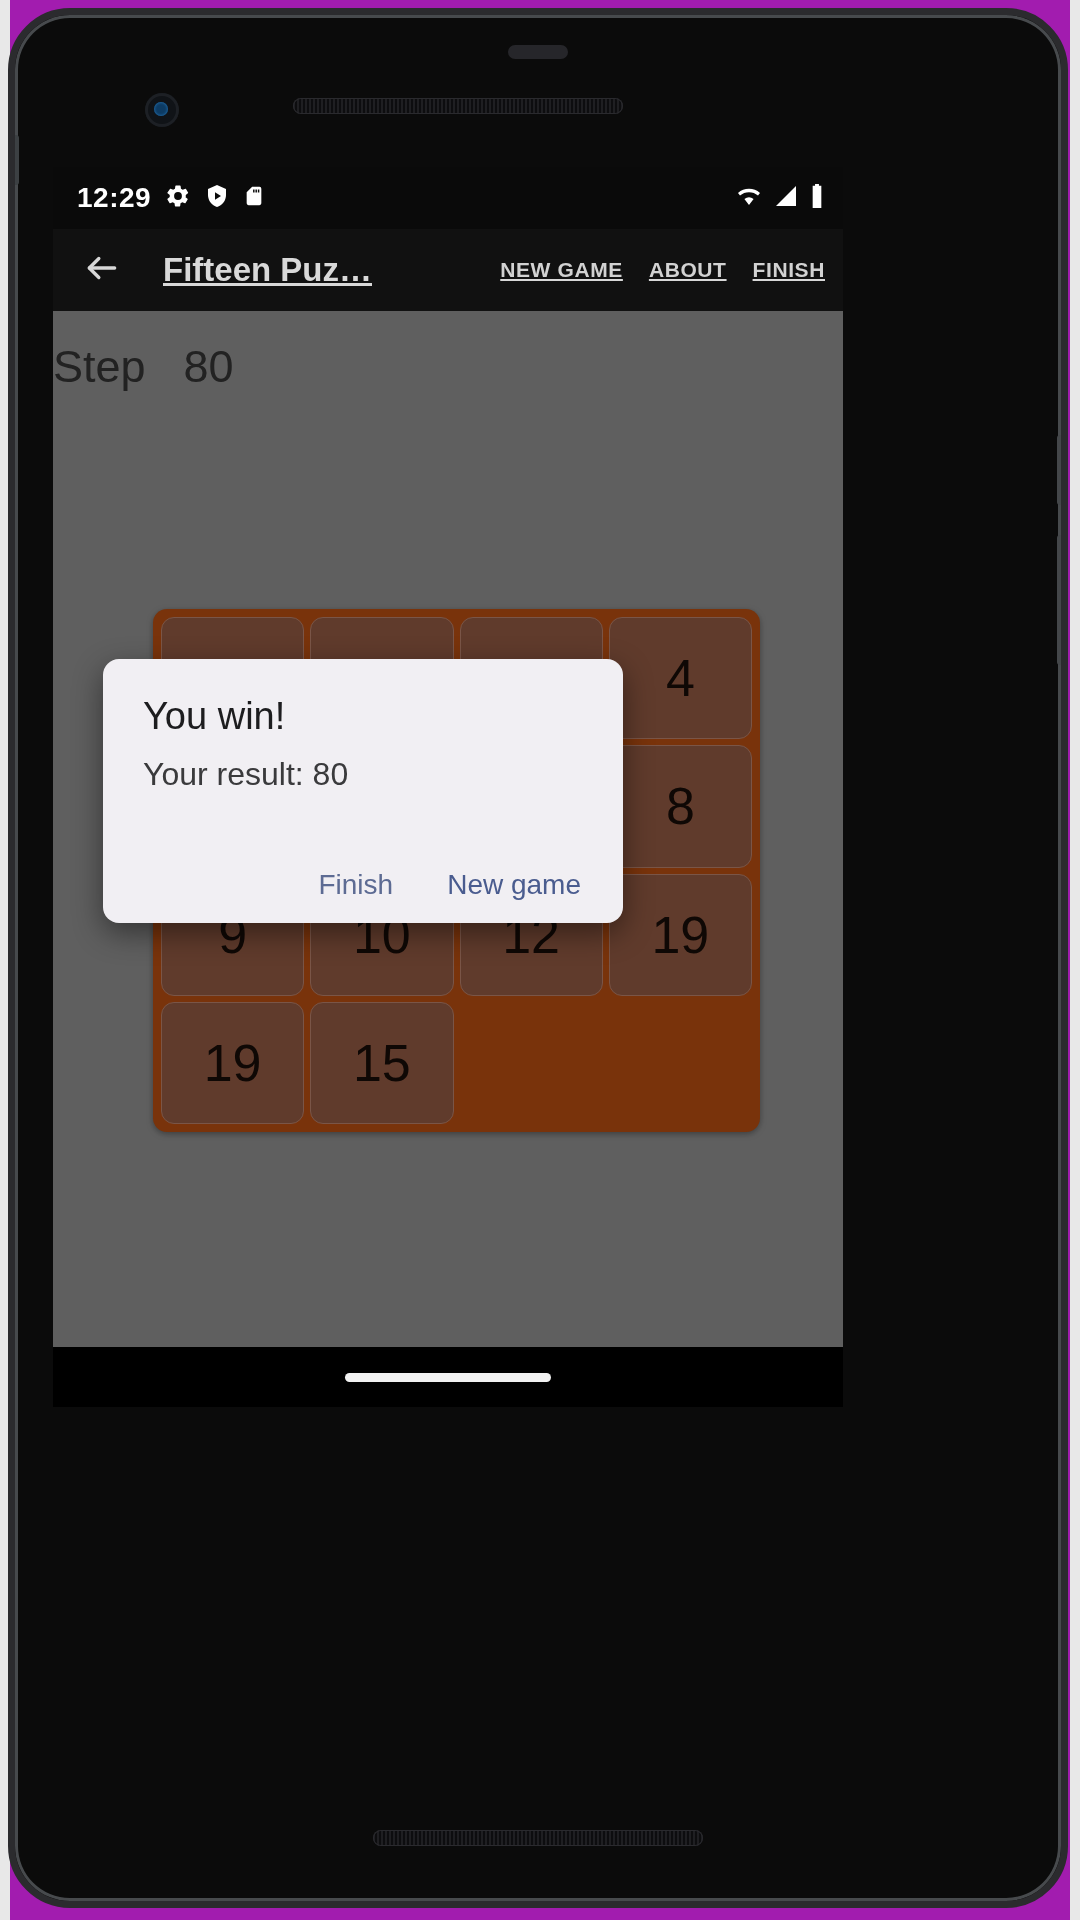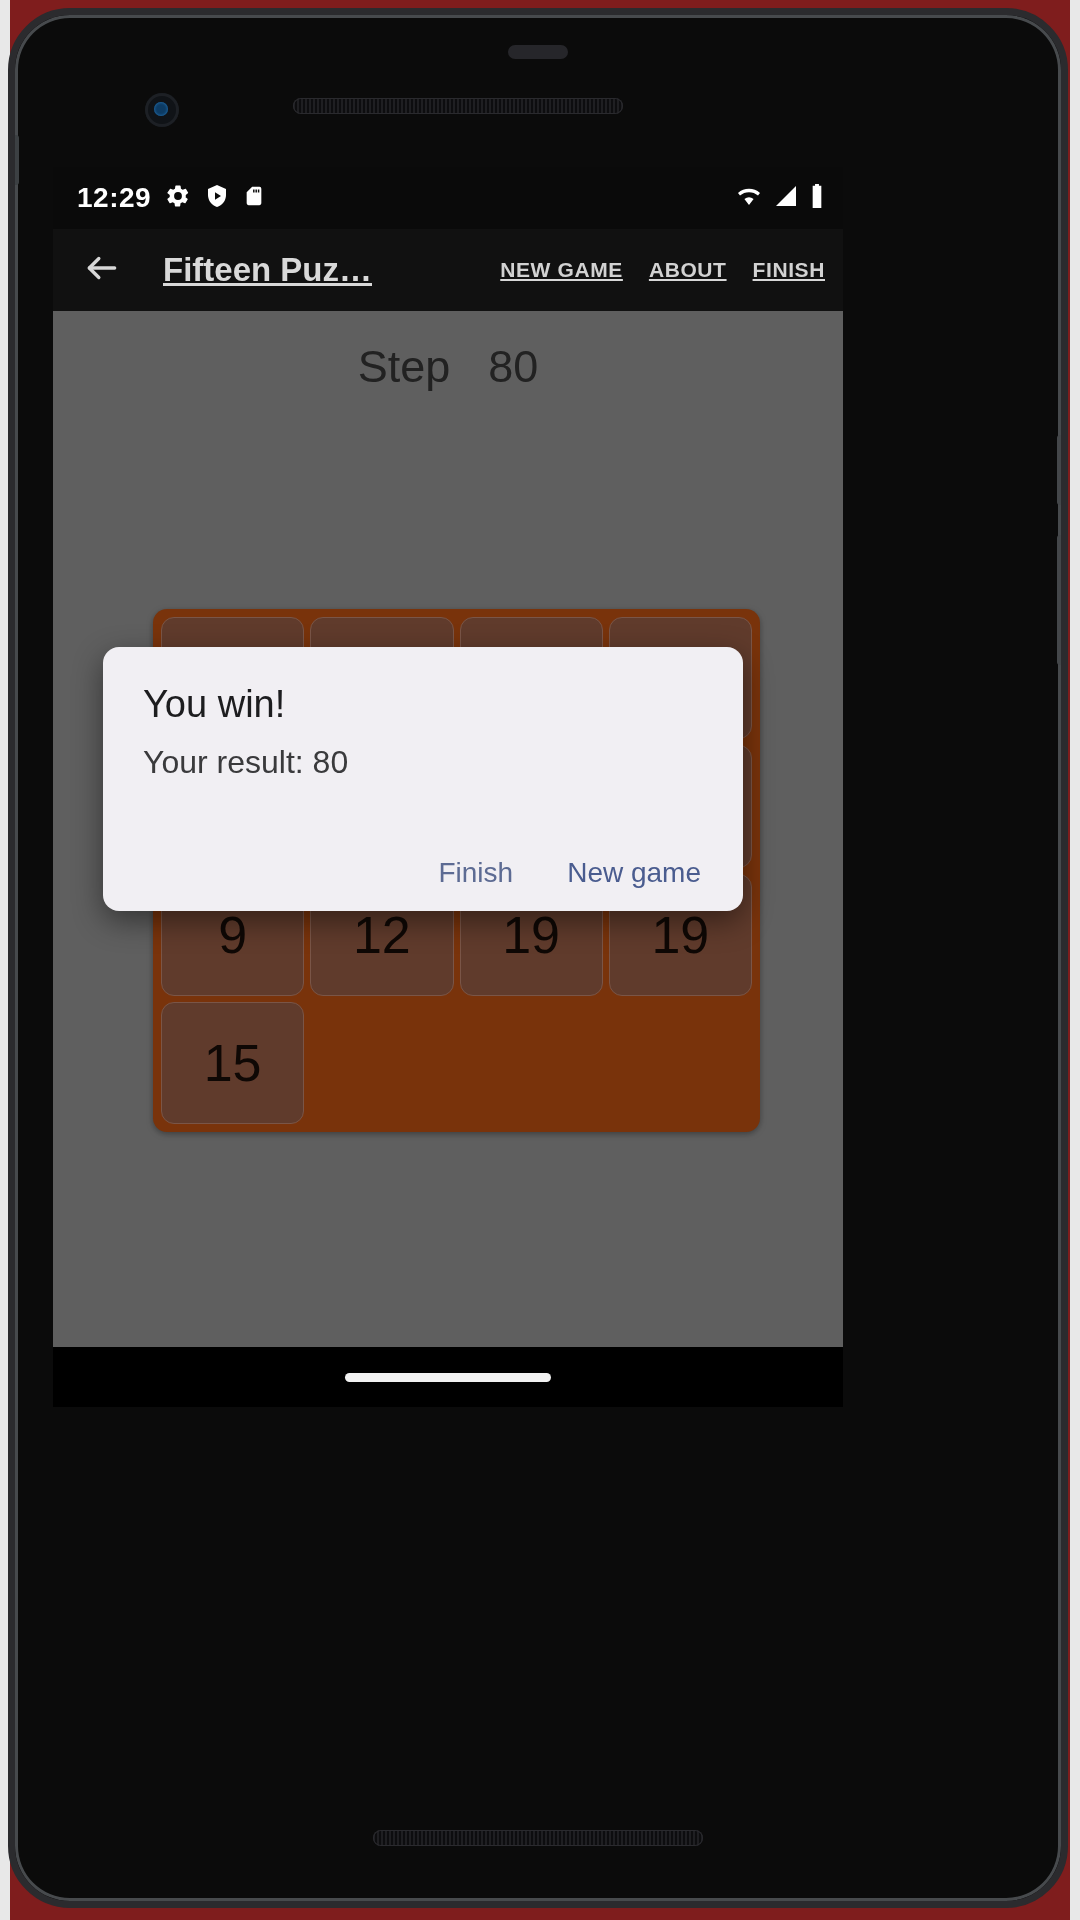--- a/index.html
+++ b/index.html
@@ -10,21 +10,21 @@
     background: #ffffff;
     font-family: "Liberation Sans", sans-serif;
     overflow: hidden;
   }
 
   
   #page {
     position: relative;
     width: 1080px;
     height: 1920px;
-    background: #7f1d1d;
+    background: #a21caf;
   }
 
   
   .canvas-edge {
     position: absolute;
     top: 0;
     width: 10px;
     height: 1920px;
     background: #e8e8e8;
   }
@@ -199,21 +199,20 @@
   
   #content {
     position: relative;
     height: 1036px;
     background: #6d6d6d;
   }
 
   #step-row {
     padding-top: 30px;
     display: flex;
-    justify-content: center;
     align-items: baseline;
     gap: 38px;
     color: #2b2b2b;
   }
   #step-label, #step-value {
     font-size: 45px;
     color: #272727;
   }
 
   
@@ -254,22 +253,22 @@
     width: 100%;
     height: 100%;
     background: rgba(0,0,0,0.12);
     pointer-events: none;
   }
 
   
   #dialog {
     position: absolute;
     left: 50px;
-    top: 336px;
-    width: 640px;
+    top: 348px;
+    width: 520px;
     background: #f1eff3;
     border-radius: 16px;
     box-shadow: 0 10px 30px rgba(0,0,0,0.45);
     padding: 36px 34px 22px 40px;
   }
   #dialog-title {
     font-size: 38px;
     color: #1d1d1f;
     margin-bottom: 18px;
   }
@@ -426,20 +425,21 @@
           <div class="tile">2</div>
           <div class="tile">3</div>
           <div class="tile">4</div>
 
           <div class="tile">5</div>
           <div class="tile">6</div>
           <div class="tile">7</div>
           <div class="tile">8</div>
 
           <div class="tile">9</div>
+          <div class="tile">10</div>
           <div class="tile">12</div>
 
           <div class="tile">19</div>
           <div class="tile">19</div>
           <div class="tile">15</div>
           <div class="tile empty"></div>
         </div>
 
         <div id="scrim"></div>
 

